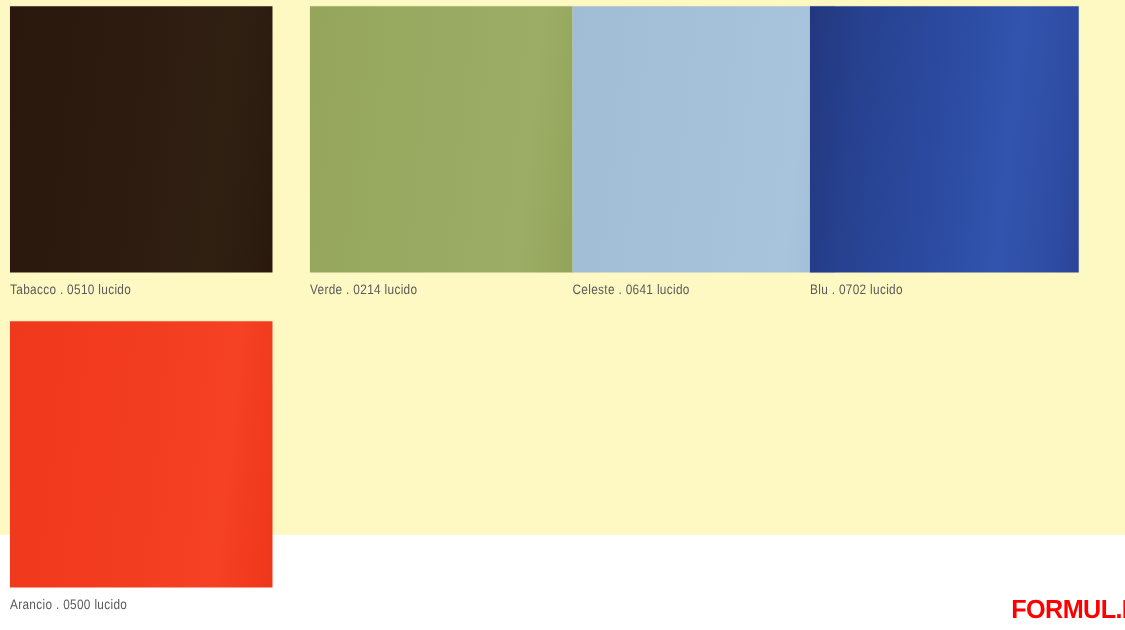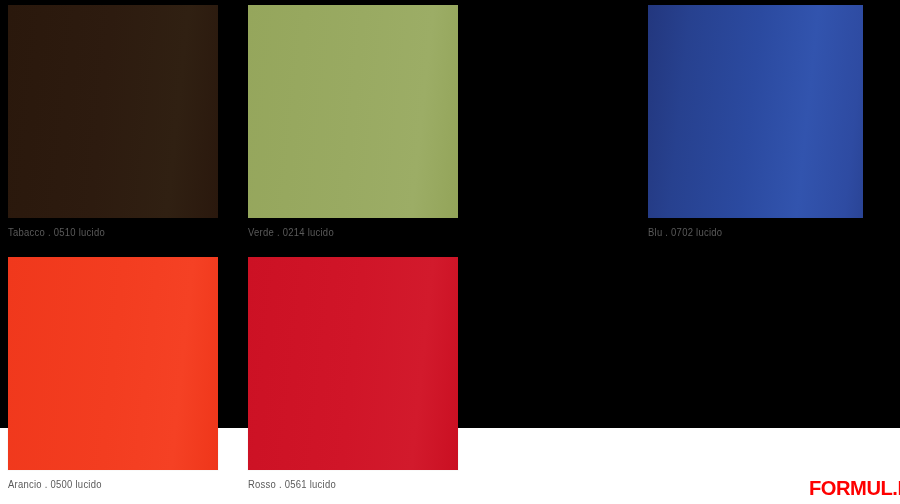--- a/index.html
+++ b/index.html
@@ -12,21 +12,21 @@
     height: 504px;
     overflow: hidden;
     font-family: "Liberation Sans", sans-serif;
     -webkit-font-smoothing: antialiased;
   }
 
   .catalog {
     position: relative;
     width: 900px;
     height: 428px;
-    background: #000000;
+    background: #fef9c3;
   }
 
   .swatch-grid {
     position: absolute;
     left: 0;
     top: 0;
     width: 900px;
     height: 504px;
   }
 
@@ -102,39 +102,39 @@
       <div class="swatch-cell col-0">
         <div class="swatch-chip" style="background: linear-gradient(96deg, rgb(42, 24, 12) 0%, rgb(45, 27, 15) 45%, rgb(48, 32, 18) 78%, rgb(42, 24, 13) 100%);"></div>
         <div class="swatch-label" style="color: rgb(90, 90, 90);">Tabacco . 0510 lucido</div>
       </div>
 
       <div class="swatch-cell col-1">
         <div class="swatch-chip" style="background: linear-gradient(96deg, rgb(149, 166, 92) 0%, rgb(153, 170, 98) 50%, rgb(156, 173, 102) 80%, rgb(147, 164, 89) 100%);"></div>
         <div class="swatch-label" style="color: rgb(90, 90, 90);">Verde . 0214 lucido</div>
       </div>
 
+      <div class="swatch-cell col-2">
+        <div class="swatch-chip" style="background: linear-gradient(96deg, rgb(161, 189, 214) 0%, rgb(165, 193, 218) 50%, rgb(168, 196, 220) 82%, rgb(159, 188, 213) 100%);"></div>
+        <div class="swatch-label" style="color: rgb(90, 90, 90);">Celeste . 0641 lucido</div>
+      </div>
 
       <div class="swatch-cell col-3">
         <div class="swatch-chip" style="background: linear-gradient(96deg, rgb(35, 55, 126) 0%, rgb(39, 65, 143) 18%, rgb(43, 74, 160) 48%, rgb(50, 84, 174) 72%, rgb(46, 75, 162) 92%, rgb(42, 68, 150) 100%);"></div>
         <div class="swatch-label" style="color: rgb(90, 90, 90);">Blu . 0702 lucido</div>
       </div>
 
     </div>
 
     <div class="swatch-row row-2">
 
       <div class="swatch-cell col-0">
         <div class="swatch-chip" style="background: linear-gradient(96deg, rgb(240, 56, 28) 0%, rgb(243, 61, 32) 50%, rgb(245, 65, 36) 80%, rgb(239, 54, 26) 100%);"></div>
         <div class="swatch-label" style="color: rgb(90, 90, 90);">Arancio . 0500 lucido</div>
       </div>
 
-      <div class="swatch-cell col-1">
-        <div class="swatch-chip" style="background: linear-gradient(96deg, rgb(204, 17, 36) 0%, rgb(208, 21, 40) 50%, rgb(210, 26, 44) 80%, rgb(202, 15, 34) 100%);"></div>
-        <div class="swatch-label" style="color: rgb(90, 90, 90);">Rosso . 0561 lucido</div>
-      </div>
 
 
 
     </div>
 
   </div>
 
   <div class="watermark" style="color: rgb(254, 0, 0);">FORMUL.RU</div>
 
 </div>

